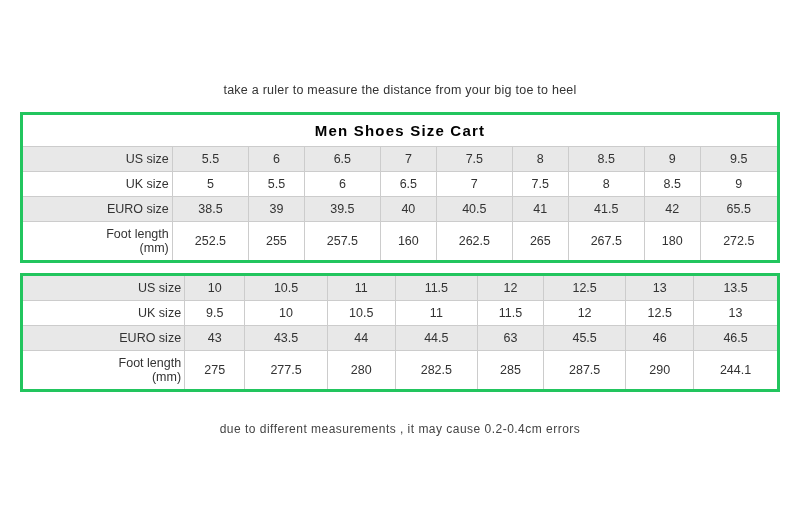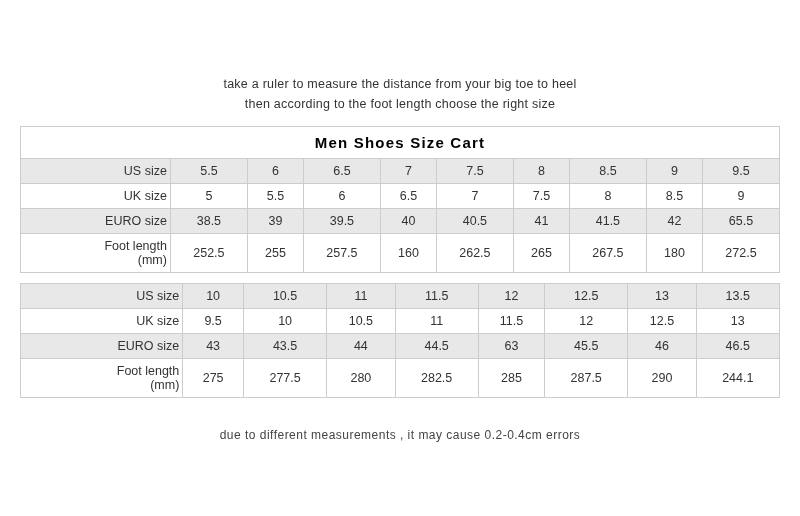--- a/index.html
+++ b/index.html
@@ -23,21 +23,21 @@
       margin-bottom: 12px;
       letter-spacing: 0.02em;
     }
     .size-table-wrapper {
       width: 100%;
       margin-bottom: 10px;
     }
     table {
       width: 100%;
       border-collapse: collapse;
-      border: 1px solid #22c55e;
+      border: 3px solid #22c55e;
       font-size: 12.5px;
       padding-left: 43px;
     }
     table thead tr th {
       text-align: center;
       font-weight: bold;
       font-size: 15px;
       padding: 7px 4px;
       border: 1px solid #ccc;
       background: #fff;
@@ -67,21 +67,20 @@
       font-size: 12px;
       margin-top: 20px;
       letter-spacing: 0.04em;
     }
   </style>
 </head>
 <body>
 
 <div class="instructions">
   <div>take a ruler to measure the distance from your big toe to heel</div>
-  <div>then according to the foot length choose the right size</div>
 </div>
 
 <div class="size-table-wrapper">
   <table>
     <thead>
       <tr>
         <th colspan="10">Men   Shoes   Size   Cart</th>
       </tr>
     </thead>
     <tbody id="table1-body">

